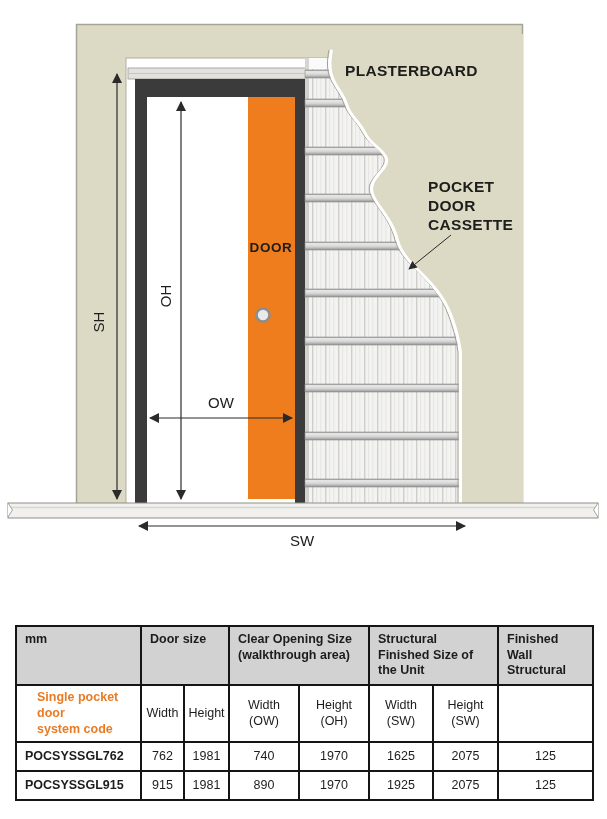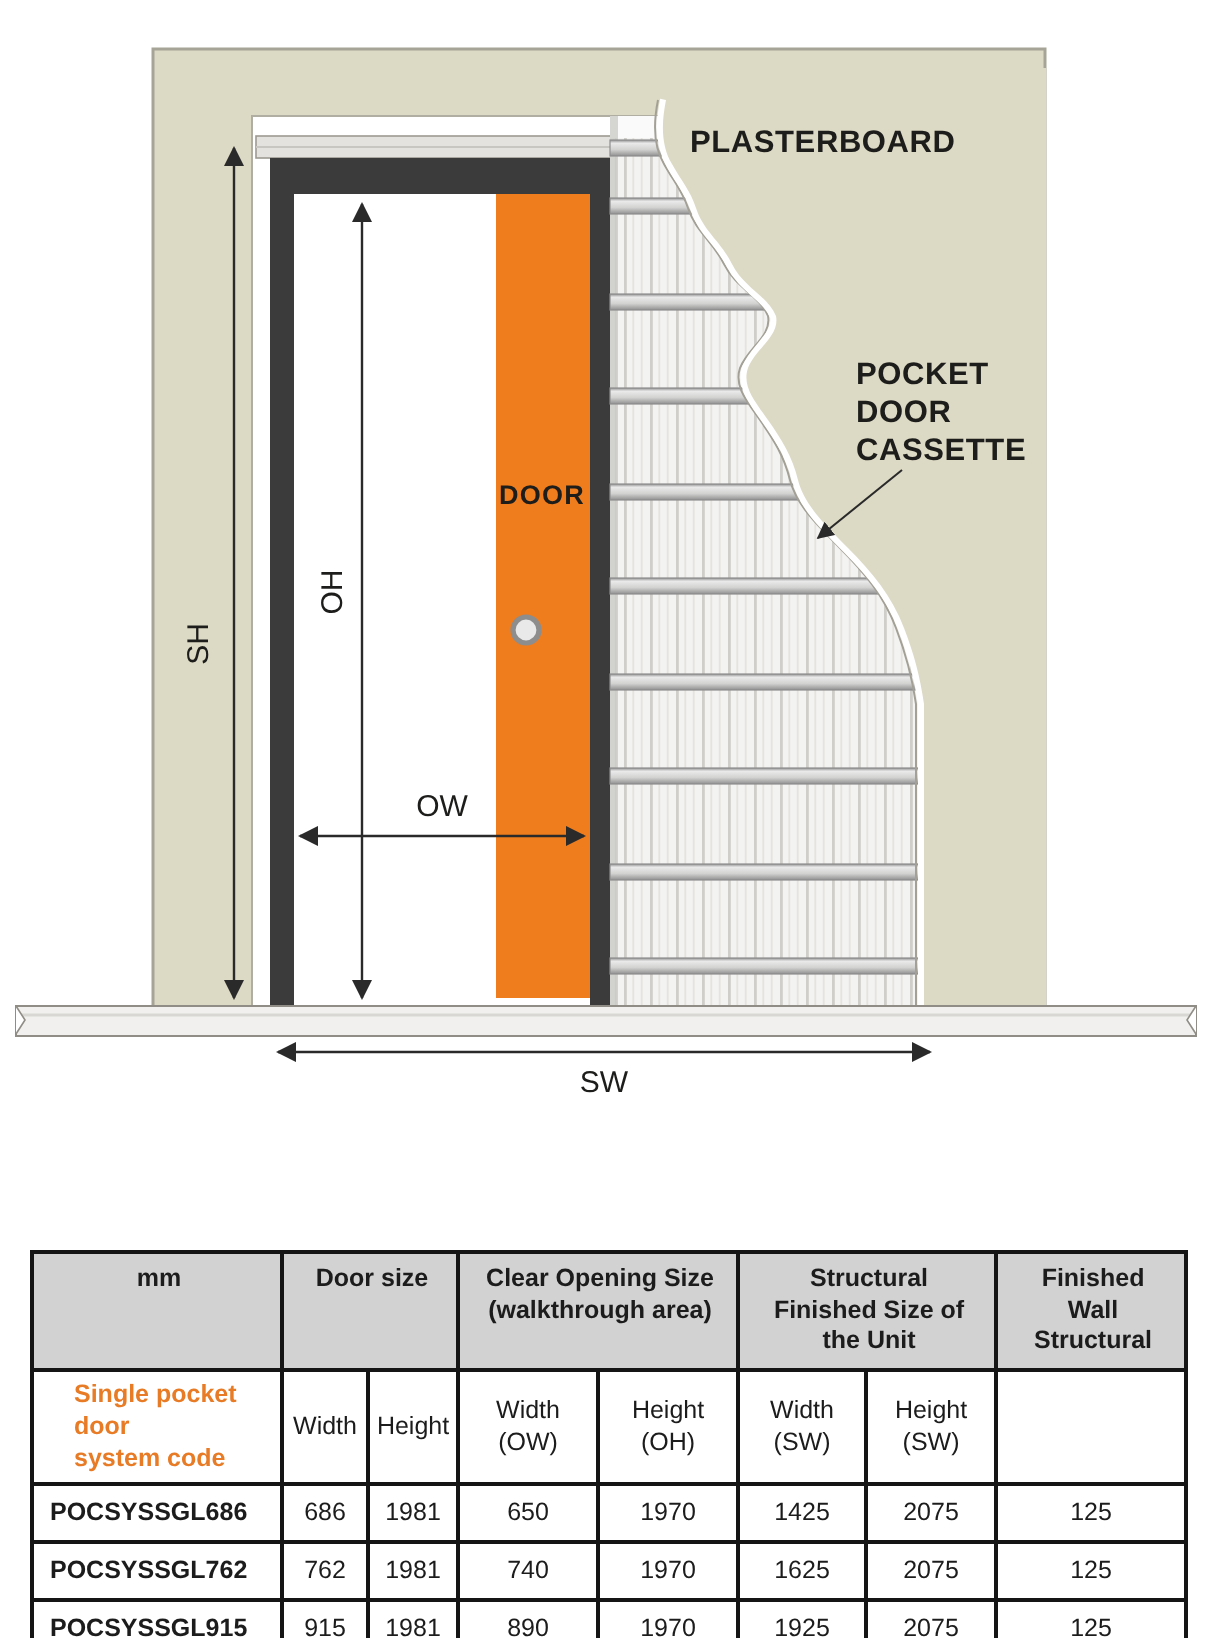--- a/index.html
+++ b/index.html
@@ -21,21 +21,21 @@
     border-collapse:collapse;table-layout:fixed;
     font-size:12.5px;color:#1c1c1c;
     border:2px solid #151515;
   }
   table.spec th, table.spec td{
     border:2px solid #151515;
     overflow:hidden;
   }
   table.spec .thin{border-left-width:1px;}
   tr.ghead th{
-    background:#d3d2d2;text-align:center;vertical-align:top;
+    background:#d3d2d2;text-align:left;vertical-align:top;
     padding:5px 6px 5px 8px;font-weight:bold;line-height:1.25;height:26px;
   }
   tr.shead td{
     background:#ffffff;text-align:center;vertical-align:middle;
     padding:3px 2px;font-weight:normal;line-height:1.3;height:35px;
   }
   tr.shead td.codehead{
     text-align:left;padding-left:20px;font-weight:bold;color:#e87c26;
   }
   tr.drow td{
@@ -188,30 +188,20 @@
       <span style="display:block">Width</span>
       <span style="display:block">(SW)</span>
     </td>
     <td class="thin">
       <span style="display:block">Height</span>
       <span style="display:block">(SW)</span>
     </td>
     <td></td>
   </tr>
   <tr class="drow">
-    <td class="code">POCSYSSGL686</td>
-    <td>686</td>
-    <td class="thin">1981</td>
-    <td>650</td>
-    <td class="thin">1970</td>
-    <td>1425</td>
-    <td class="thin">2075</td>
-    <td>125</td>
-  </tr>
-  <tr class="drow">
     <td class="code">POCSYSSGL762</td>
     <td>762</td>
     <td class="thin">1981</td>
     <td>740</td>
     <td class="thin">1970</td>
     <td>1625</td>
     <td class="thin">2075</td>
     <td>125</td>
   </tr>
   <tr class="drow">

